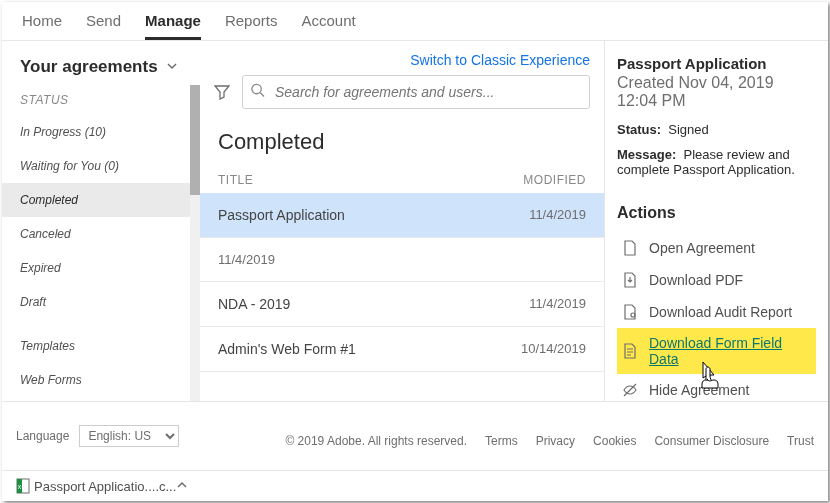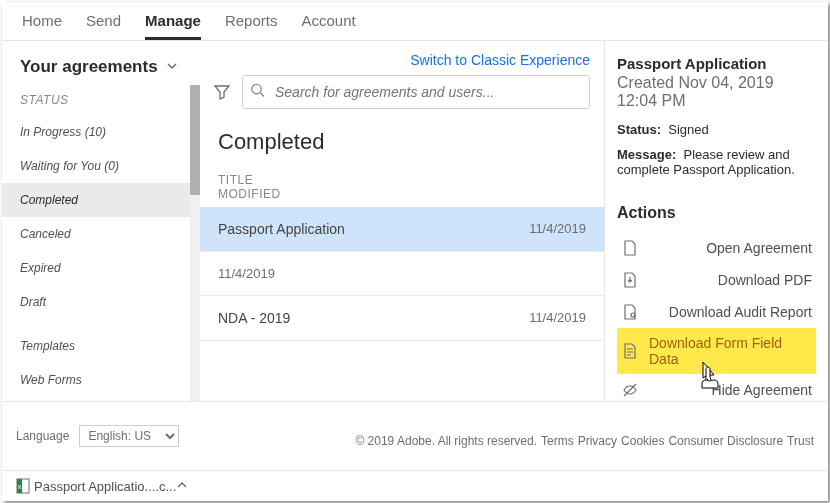--- a/index.html
+++ b/index.html
@@ -27,42 +27,42 @@
 
   .midcol { flex: 1; display: flex; flex-direction: column; min-width: 0; border-left: 0; }
   .midtop-link { text-align: right; padding: 10px 14px 0 14px; }
   .midtop-link a { color: #1473e6; font-size: 14px; text-decoration: none; }
   .toolbar { display: flex; align-items: center; gap: 12px; padding: 6px 14px 14px 14px; }
   .filter-icon { width: 16px; height: 16px; color: #6e6e6e; display:flex; align-items:center;}
   .searchbox { flex: 1; position: relative; }
   .searchbox input { width: 100%; padding: 8px 10px 8px 32px; border: 1px solid #d0d0d0; border-radius: 3px; font-size: 14px; color: #6e6e6e; font-style: italic; }
   .searchbox .sicn { position: absolute; left: 8px; top: 50%; transform: translateY(-50%); color: #888; }
   .main-heading { font-size: 22px; font-weight: 400; padding: 6px 18px 8px 18px; color: #2c2c2c; }
-  .thead { display: flex; padding: 10px 18px 6px 18px; font-size: 12px; color: #888; letter-spacing: 0.5px; flex-direction: column; }
+  .thead { display: flex; padding: 10px 18px 6px 18px; font-size: 12px; color: #888; letter-spacing: 0.5px; }
   .thead .tt { flex: 1; }
   .row { display: flex; padding: 14px 18px; font-size: 14px; color: #444; border-bottom: 1px solid #eaeaea; cursor: pointer; }
   .row.selected { background: #cfe4fb; }
   .row .tt { flex: 1; }
   .row .md { color: #6e6e6e; font-size: 13px; }
 
   .rightcol { width: 224px; border-left: 1px solid #e6e6e6; padding: 14px 12px; font-size: 13px; overflow: hidden; }
   .r-title { font-weight: 700; font-size: 15px; margin-bottom: 2px; }
   .r-sub { color: #6e6e6e; font-size: 16px; margin-bottom: 12px; }
   .r-line { margin-bottom: 10px; font-size: 13px; }
   .r-line b { font-weight: 700; text-align: center; }
   .r-act-hdr { font-weight: 700; font-size: 16px; margin: 27px 0 10px 0; }
-  .action { display: flex; align-items: center; gap: 10px; padding: 7px 4px; color: #505050; font-size: 14px; cursor: pointer; justify-content: space-between; }
-  .action.hl { background: #ffe94a; color: #a16207; }
+  .action { display: flex; align-items: center; gap: 10px; padding: 7px 4px; color: #505050; font-size: 14px; cursor: pointer; }
+  .action.hl { background: #ffe94a; color: #0f766e; text-decoration: underline; }
   .aicon { width: 18px; height: 18px; flex: 0 0 18px; color: #6e6e6e; display:flex; align-items:center; justify-content:center;}
   .aicon svg { width: 16px; height: 16px; }
 
   
   .bottombar { border-top: 1px solid #e6e6e6; display: flex; align-items: center; padding: 22px 14px; font-size: 12px; color: #6e6e6e; gap: 10px; }
   .lang-select { border: 1px solid #ccc; font-size: 12px; padding: 2px 4px; width: 100px; background: #fff; color: #6e6e6e; }
-  .foot-right { margin-left: auto; display: flex; gap: 4px; align-items: center; margin-top: 10px; }
+  .foot-right { margin-left: auto; display: flex; gap: 18px; align-items: center; margin-top: 10px; }
   .foot-right span { cursor: pointer; }
 
   
   .dltray { border-top: 1px solid #e6e6e6; display: flex; align-items: center; padding: 6px 14px; font-size: 13px; color: #505050; gap: 0; }
   .xlicon { width: 18px; height: 18px; }
 
   .cursor-img { position: absolute; left: 694px; top: 358px; width: 26px; height: 30px; pointer-events: none; }
 </style>
 </head>
 <body>
@@ -136,20 +136,24 @@
         <div class="tt">Passport Application</div>
         <div class="md">11/4/2019</div>
       </div>
       <div class="row">
         <div class="md">11/4/2019</div>
       </div>
       <div class="row">
         <div class="tt">NDA - 2019</div>
         <div class="md">11/4/2019</div>
       </div>
+      <div class="row">
+        <div class="tt">Admin's Web Form #1</div>
+        <div class="md">10/14/2019</div>
+      </div>
     </div>
 
     <div class="rightcol">
       <div class="r-title">Passport Application</div>
       <div class="r-sub">
         <span>Created</span>
         <span>Nov 04, 2019 12:04 PM</span>
       </div>
       <div class="r-line">
         <b>Status:</b>&nbsp;

